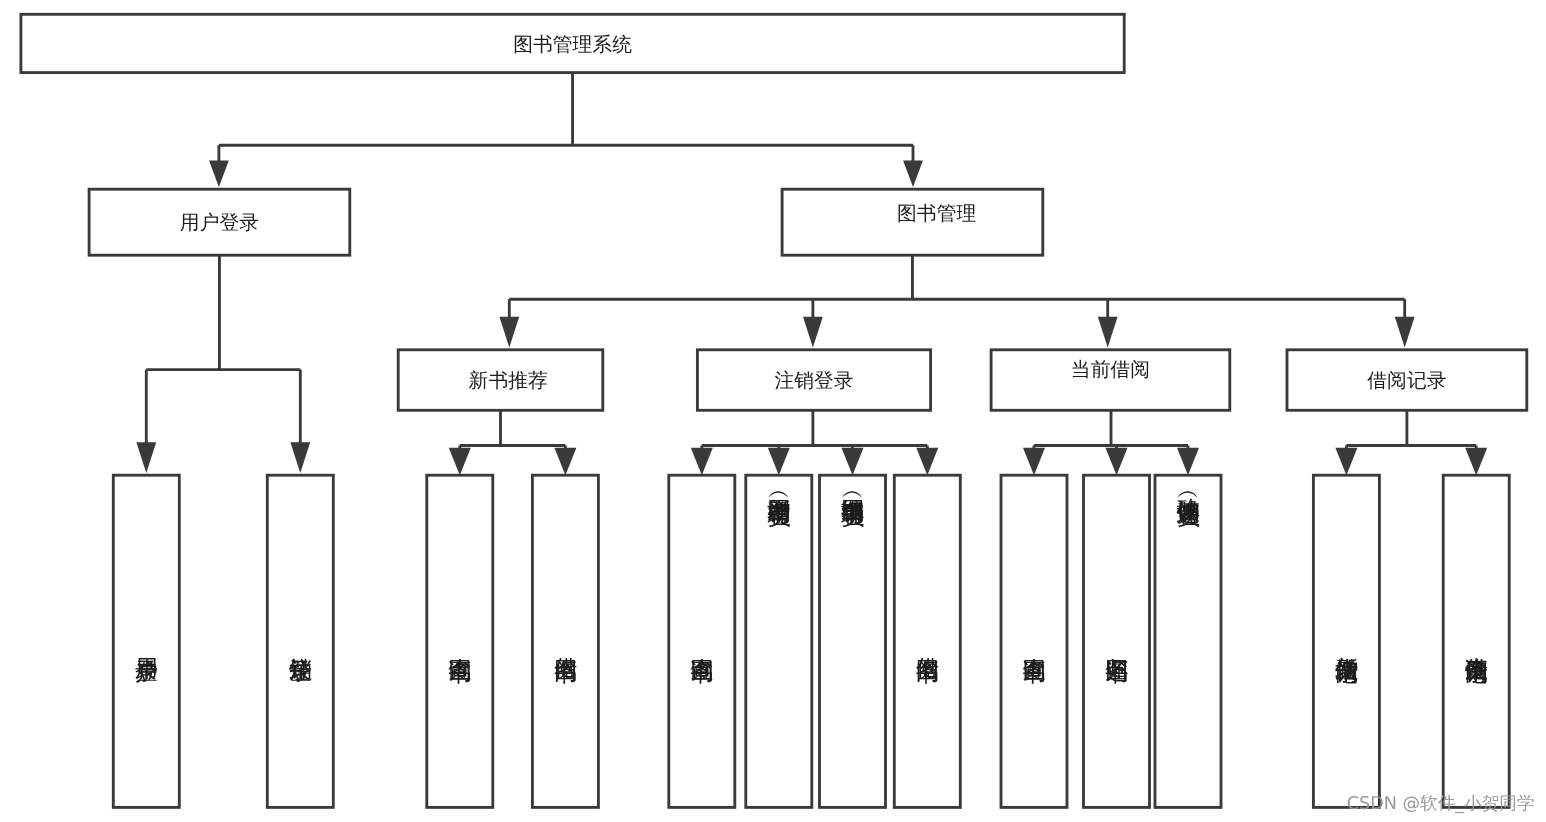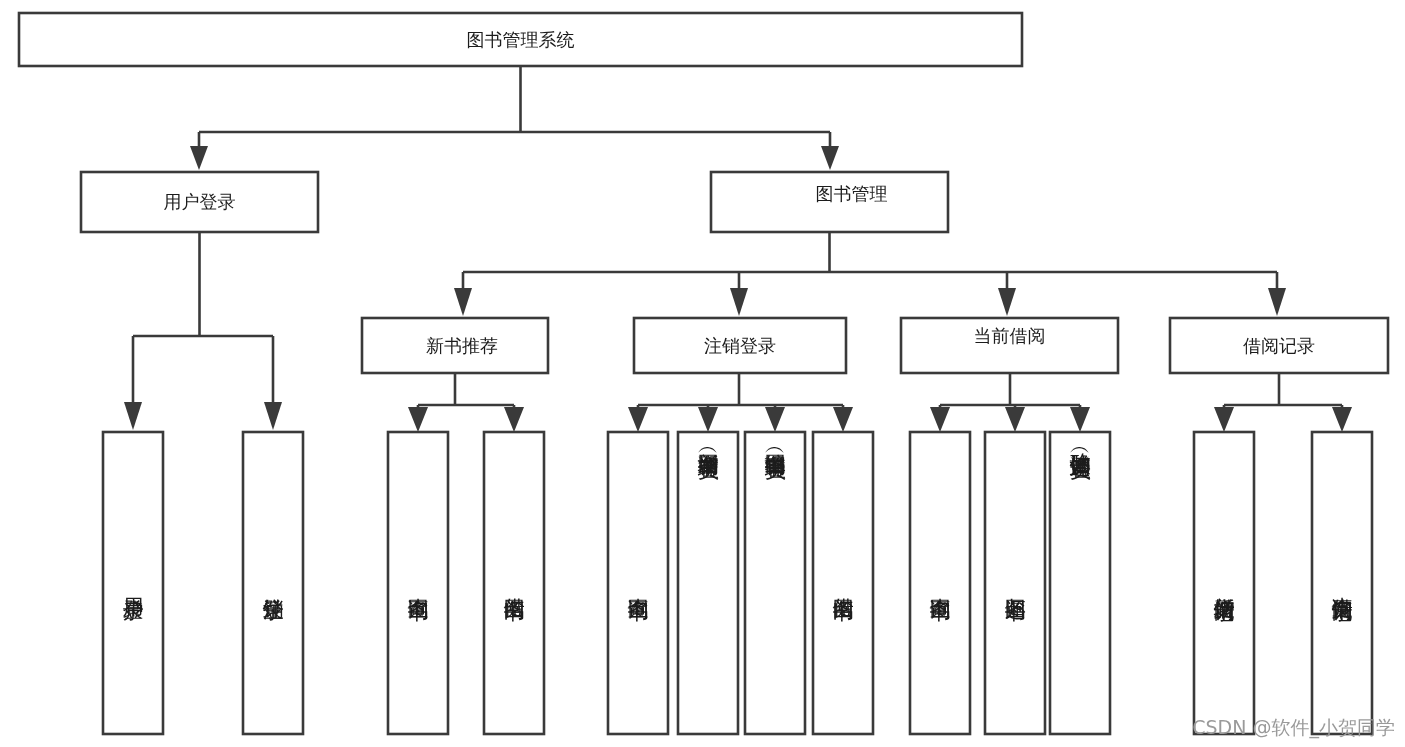--- a/index.html
+++ b/index.html
@@ -70,21 +70,21 @@
     font-family: "DejaVu Sans", "Liberation Sans", sans-serif;
     font-size: 18px;
     color: #1c1c1c;
     white-space: nowrap;
   }
   #watermark {
     position: absolute;
     right: 10px;
     bottom: 6px;
     font-family: "DejaVu Sans", "Liberation Sans", sans-serif;
-    font-size: 19px;
+    font-size: 16px;
     color: #9a9a9a;
     white-space: nowrap;
     pointer-events: none;
   }
 </style>
 </head>
 <body>
 
 <div id="diagram-root">
 

